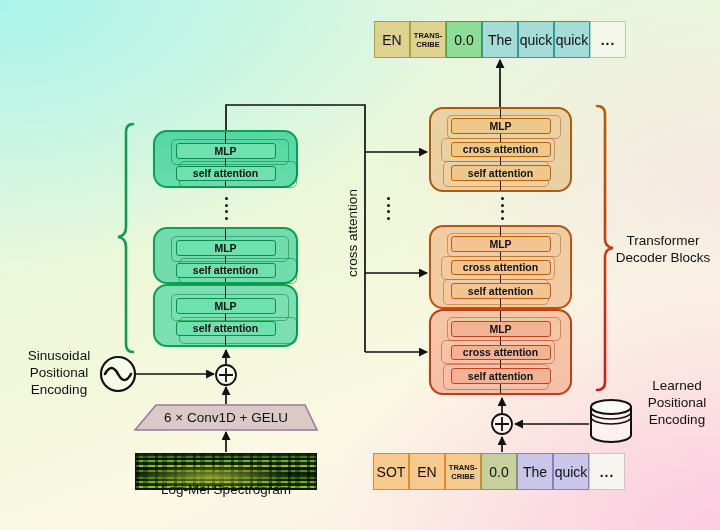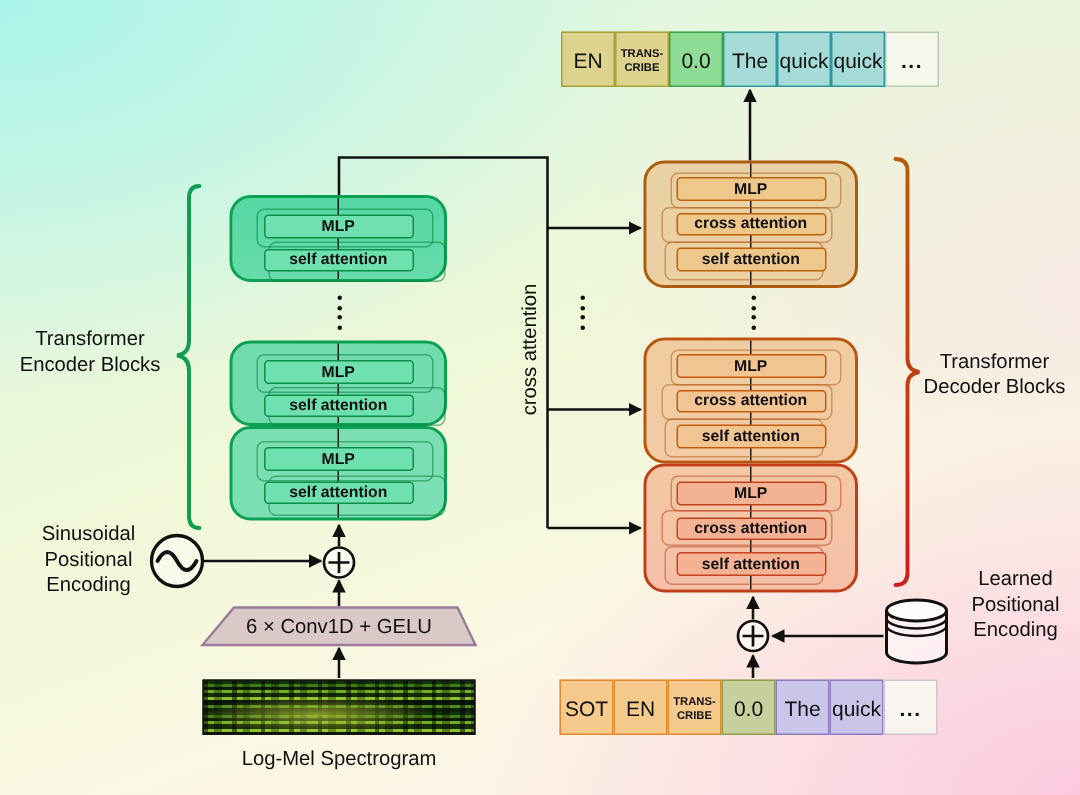--- a/index.html
+++ b/index.html
@@ -218,29 +218,28 @@
     </div>
   <div class="vdots" style="left:500.5px;top:197px;">
       <i></i>
       <i></i>
       <i></i>
       <i></i>
     </div>
 
   <div class="rot" style="left:287px;top:225px;">cross attention</div>
 
-  <div class="lbl" style="left:4px;top:218px;width:112px;">Transformer Encoder Blocks</div>
   <div class="lbl" style="left:12px;top:348px;width:94px;">Sinusoidal Positional Encoding</div>
   <div class="lbl" style="left:608px;top:233px;width:110px;">Transformer Decoder Blocks</div>
   <div class="lbl" style="left:636px;top:378px;width:82px;">Learned Positional Encoding</div>
 
   <div class="convtext">6 × Conv1D + GELU</div>
 
   <div class="spectro"></div>
-  <div class="lbl" style="left:136px;top:498px;width:180px;">Log-Mel Spectrogram</div>
+  <div class="lbl" style="left:136px;top:482px;width:180px;">Log-Mel Spectrogram</div>
 
   <div class="tokrow" style="left:373px;top:453px;">
     <div class="tok b-spec">SOT</div>
     <div class="tok b-spec">EN</div>
     <div class="tok b-spec small">TRANS-CRIBE</div>
     <div class="tok b-time">0.0</div>
     <div class="tok b-text">The</div>
     <div class="tok b-text">quick</div>
     <div class="tok b-more">...</div>
   </div>

